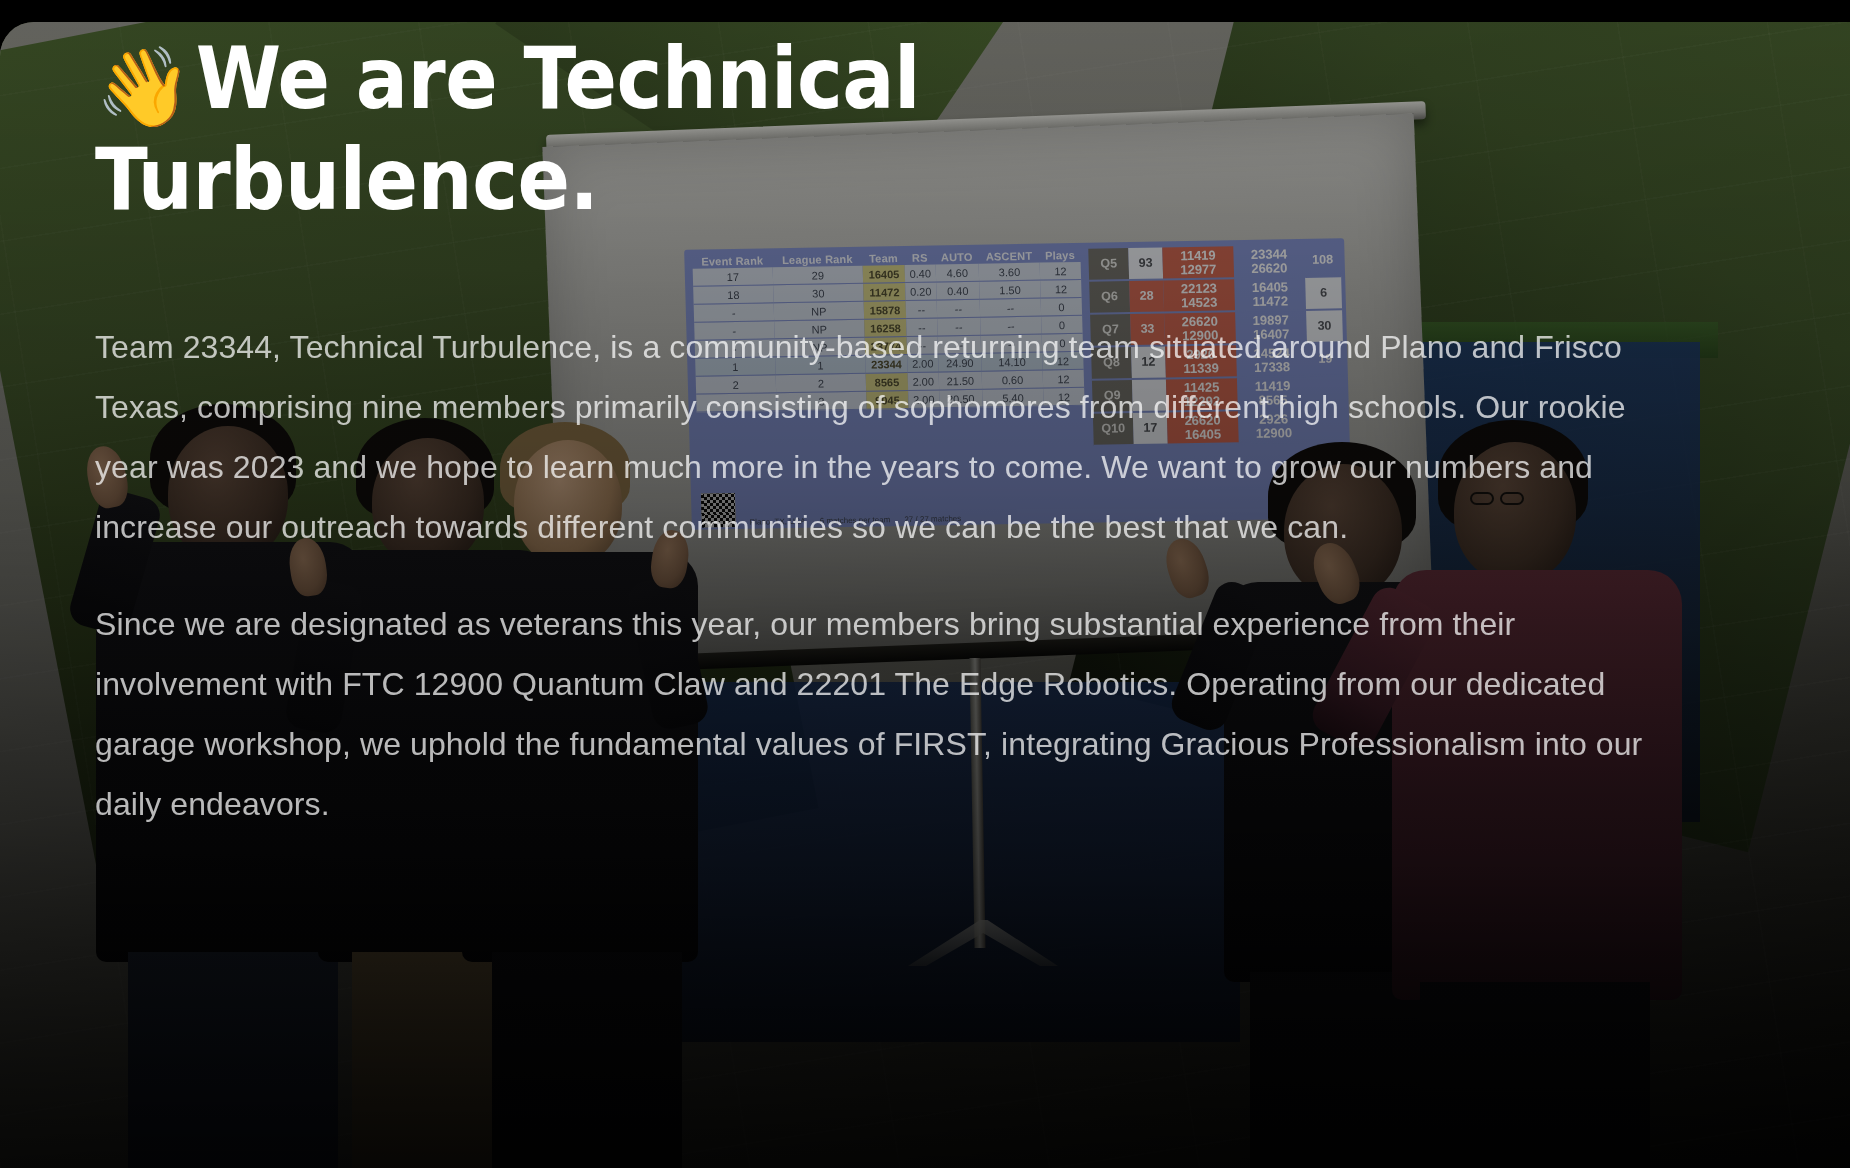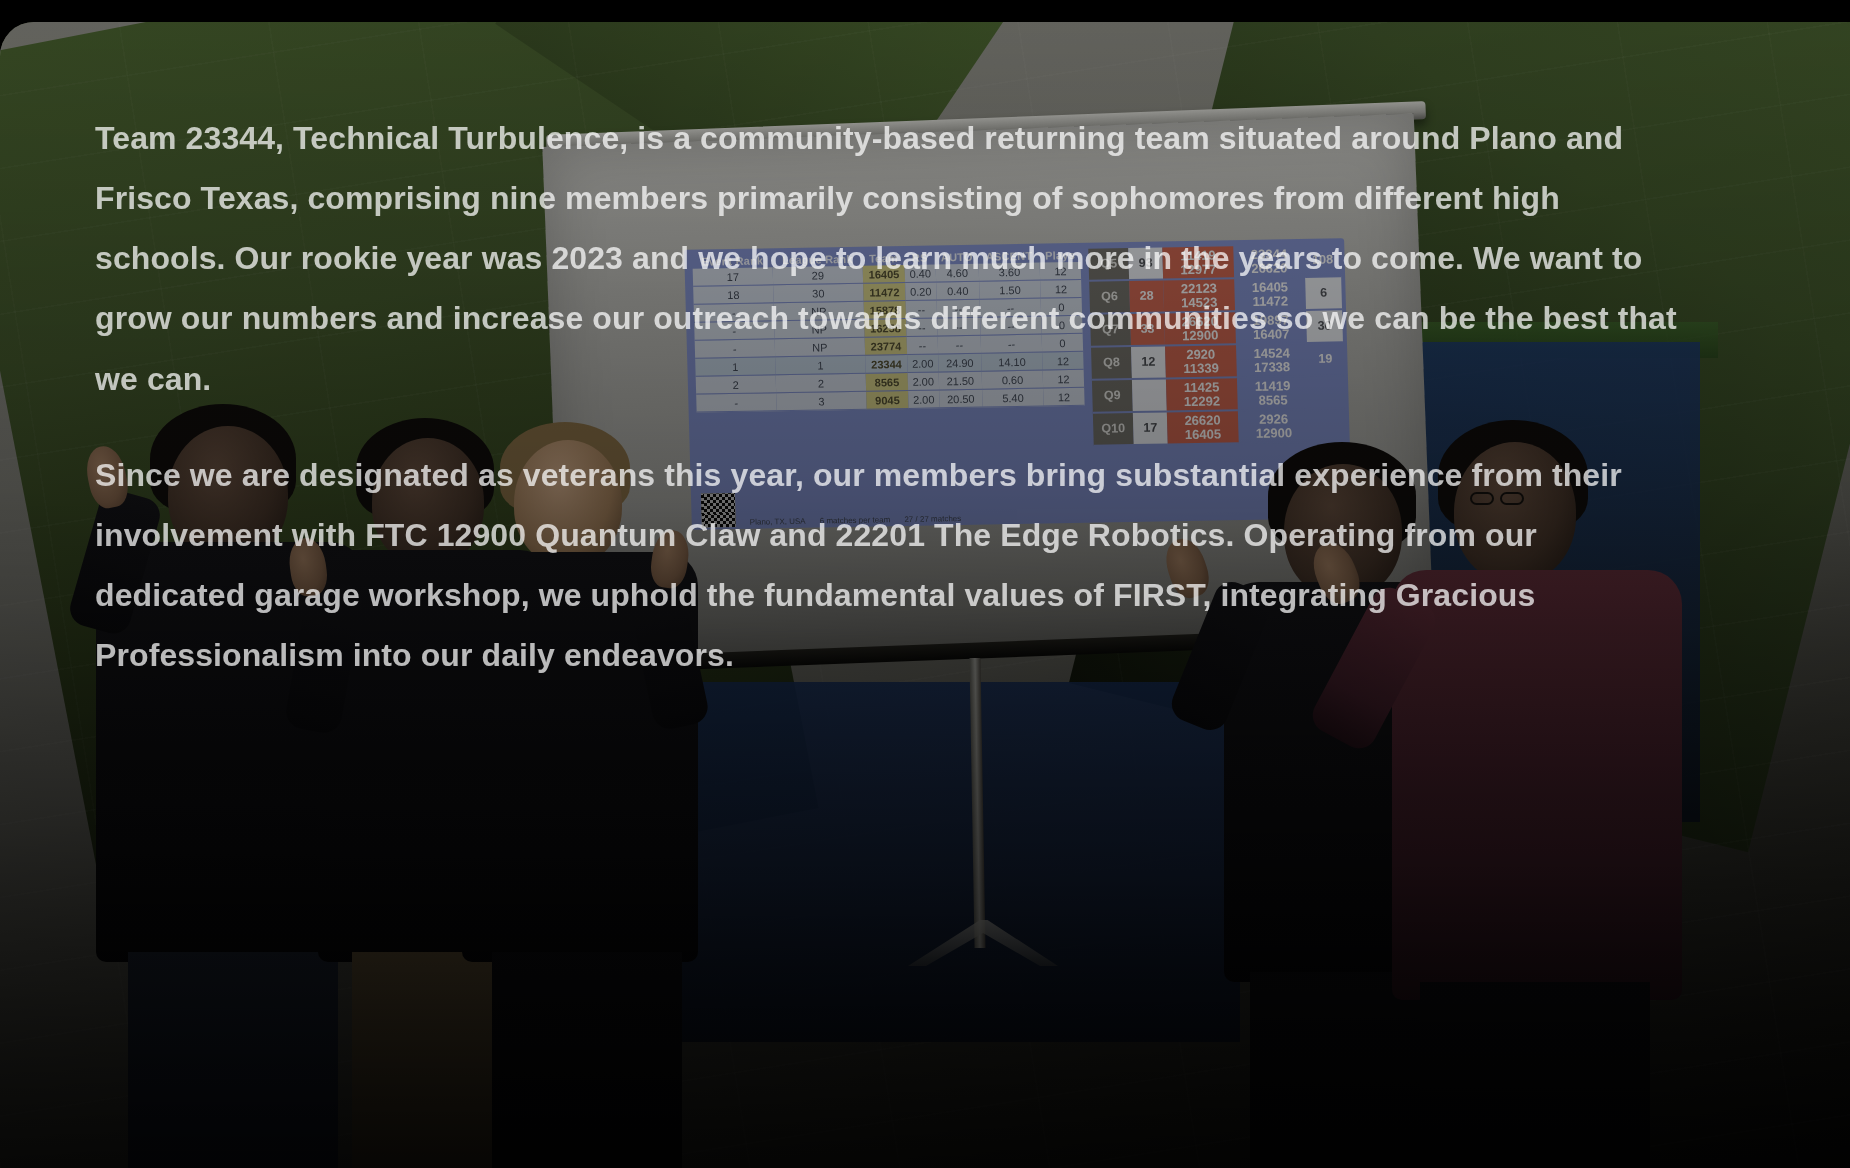--- a/index.html
+++ b/index.html
@@ -301,21 +301,20 @@
     margin-top: 86px;
     max-width: 1585px;
   }
   .body-copy p {
     font-family: "Liberation Sans", sans-serif;
     font-size: 32px;
     line-height: 1.88;
     color: rgba(255,255,255,0.72);
     margin: 0 0 36px 0;
     letter-spacing: .1px;
-    font-weight: bold;
   }
 
   
   .topbar {
     position: absolute;
     left: 0; top: 0;
     width: 1850px; height: 22px;
     background: #000;
     z-index: 60;
   }
@@ -533,20 +532,23 @@
       <div class="body maroon" style="left:1392px; top:548px; width:290px; height:430px;"></div>
       <div class="arm maroon" style="left:1340px; top:566px; width:68px; height:160px; transform:rotate(28deg);"></div>
       <div class="hand" style="left:1316px; top:520px; width:40px; height:62px; transform:rotate(-22deg);"></div>
       <div class="legs-dark" style="left:1420px; top:960px; width:230px; height:186px;"></div>
     </div>
 
     <div class="scrim"></div>
   </div>
 
   <div class="content">
+    <h1 class="headline">
+      <span class="wave">👋</span><span>We are Technical Turbulence.</span>
+    </h1>
 
     <div class="body-copy">
       <p>Team 23344, Technical Turbulence, is a community-based returning team situated around Plano and Frisco Texas, comprising nine members primarily consisting of sophomores from different high schools. Our rookie year was 2023 and we hope to learn much more in the years to come. We want to grow our numbers and increase our outreach towards different communities so we can be the best that we can.</p>
       <p>Since we are designated as veterans this year, our members bring substantial experience from their involvement with FTC 12900 Quantum Claw and 22201 The Edge Robotics. Operating from our dedicated garage workshop, we uphold the fundamental values of FIRST, integrating Gracious Professionalism into our daily endeavors.</p>
     </div>
   </div>
 
   <div class="topbar"></div>
 </div>
 

